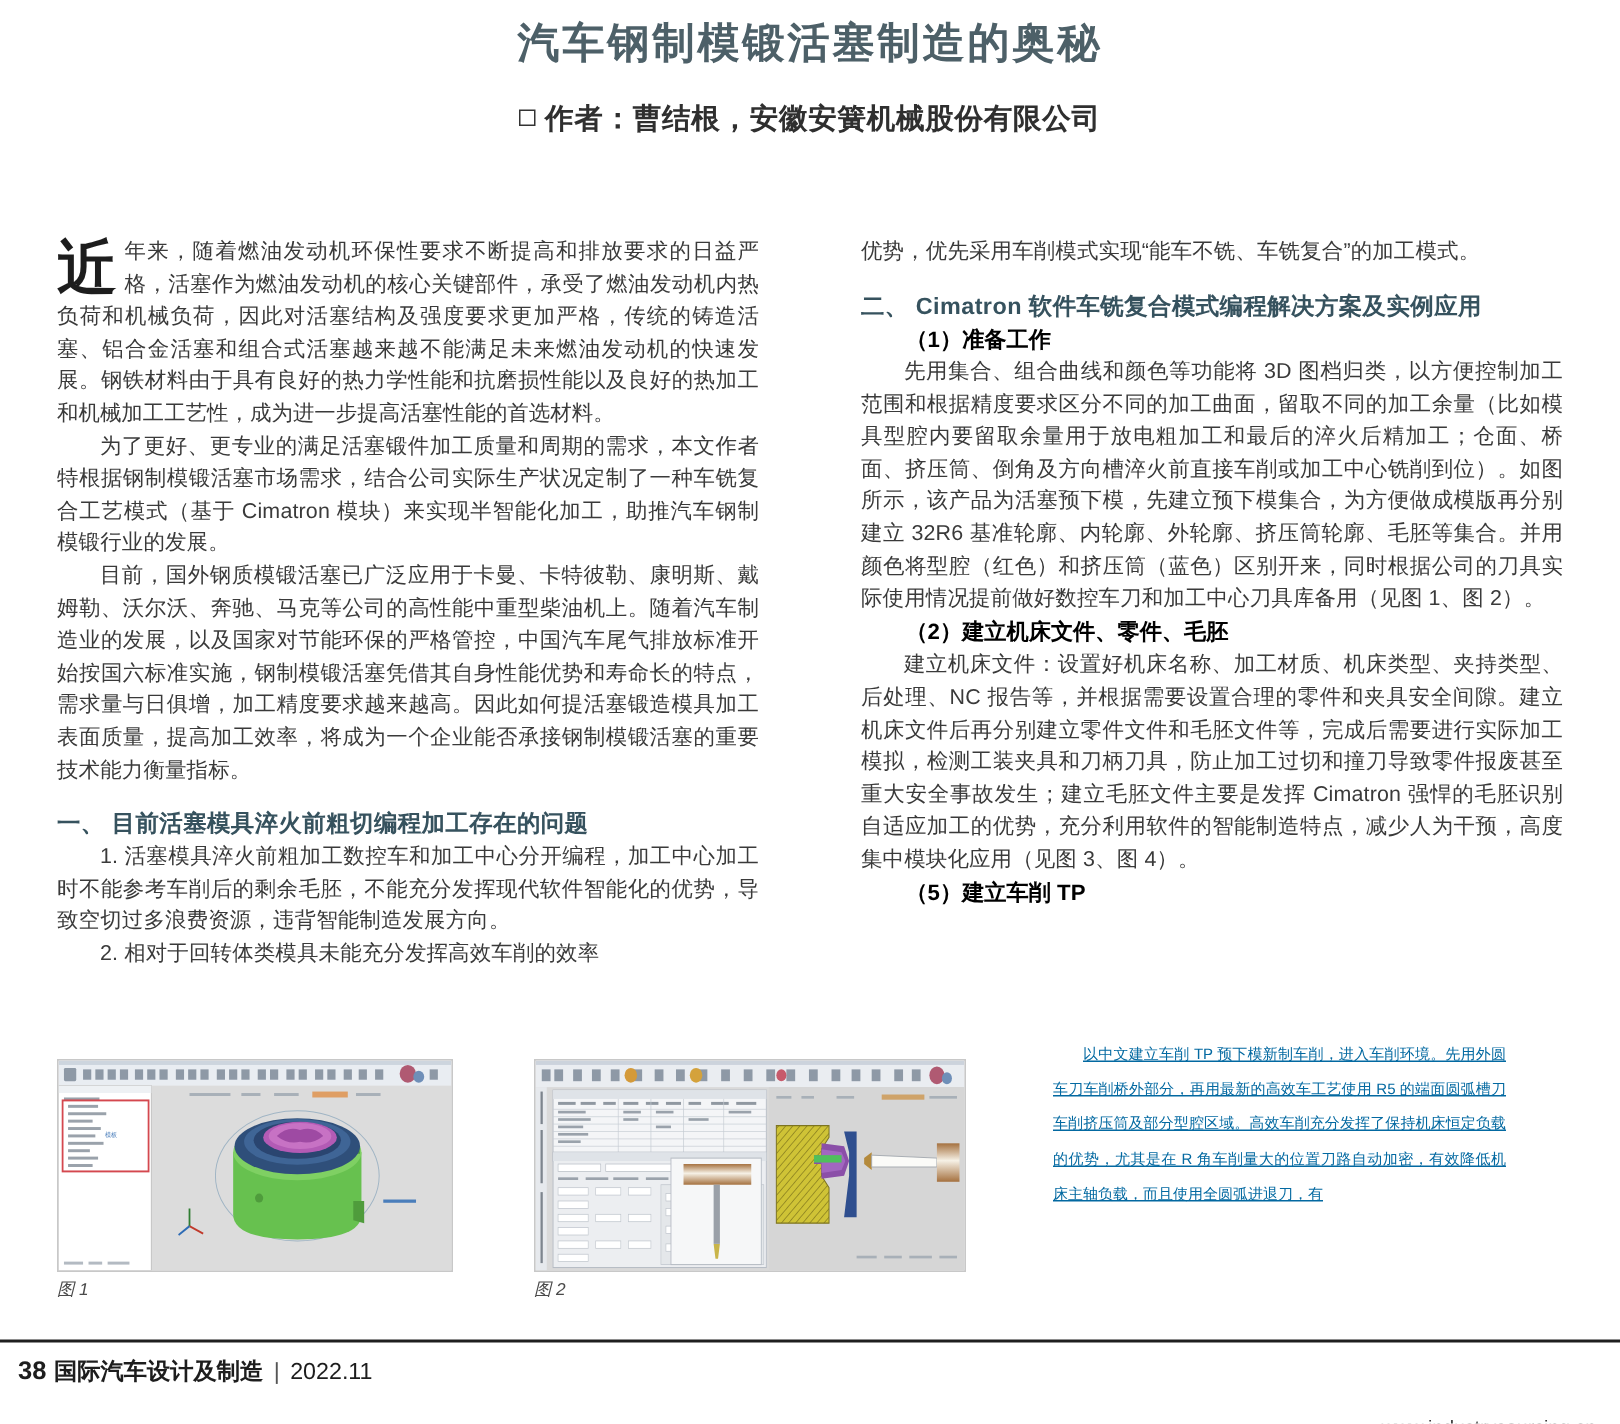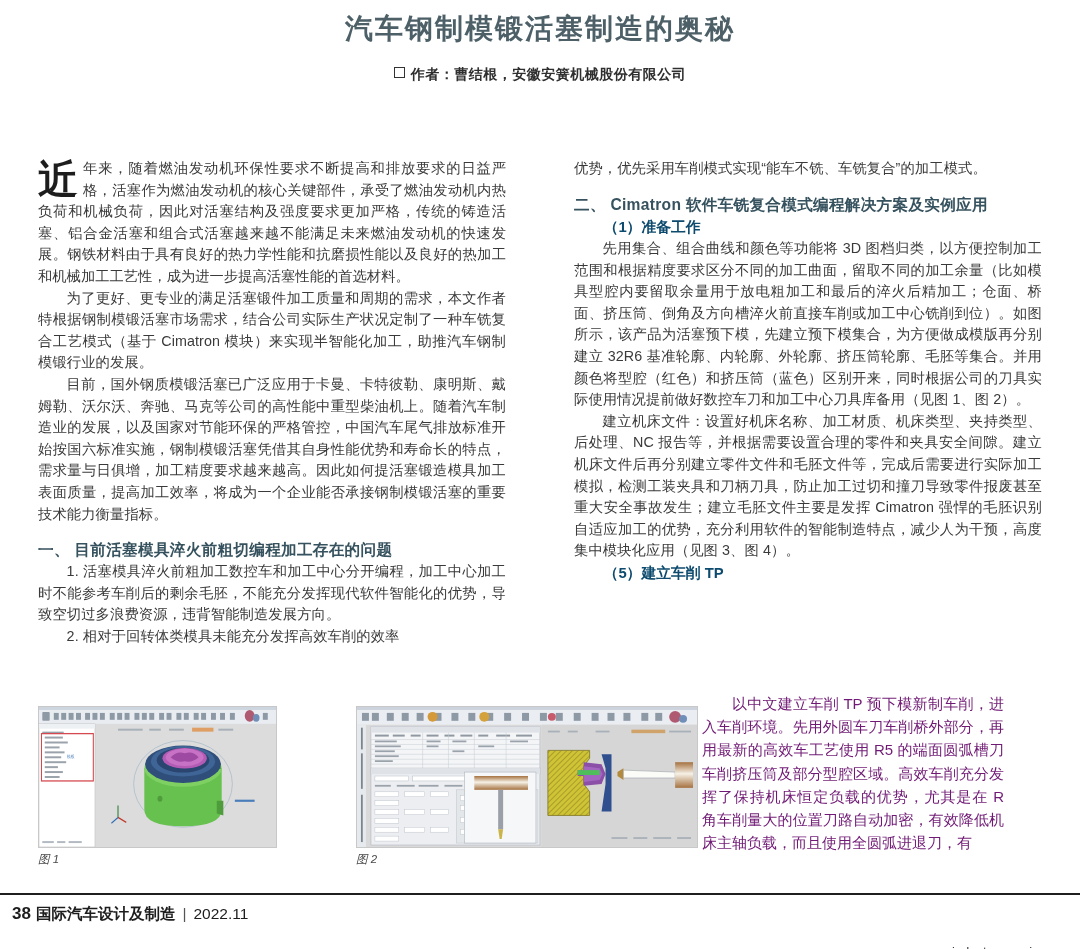--- a/index.html
+++ b/index.html
@@ -28,21 +28,21 @@
     padding-top: 10px;
     font-size: 28px;
     font-weight: bold;
     letter-spacing: 2px;
     color: #4d6068;
     font-family: "Liberation Sans", "DejaVu Sans", sans-serif;
   }
   #byline {
     margin: 0;
     padding-top: 18px;
-    font-size: 14px;
+    font-size: 19px;
     font-weight: bold;
     color: #2f2f2f;
     letter-spacing: 0.5px;
   }
   #byline .sq {
     display: inline-block;
     width: 9px; height: 9px;
     border: 1.4px solid #333;
     margin-right: 6px;
     vertical-align: 1px;
@@ -101,38 +101,38 @@
     line-height: 22px;
     font-weight: bold;
     color: #36525e;
     letter-spacing: 0.3px;
   }
   h3.sub-head {
     margin: 1px 0 0 0;
     font-size: 14.8px;
     line-height: 21.5px;
     font-weight: bold;
-    color: #0c4a6e;
+    color: #000000;
     text-indent: 2em;
   }
 
   
   #figure-row {
     position: absolute;
     left: 38px;
     top: 706px;
     width: 660px;
     height: 172px;
   }
   .figure {
     position: absolute;
     top: 0;
   }
-  #figure-1 { left: 0;   width: 239px; }
-  #figure-2 { left: 318px; width: 342px; }
+  #figure-1 { left: 0;   width: 264px; }
+  #figure-2 { left: 318px; width: 288px; }
 
   .fig-img {
     width: 100%;
     height: 142px;
     display: block;
     border: 1px solid #c8c8c8;
     box-sizing: border-box;
     background: #e8e8e8;
     overflow: hidden;
   }
@@ -145,26 +145,27 @@
 
   
   #right-lower {
     position: absolute;
     left: 702px;
     top: 692px;
     width: 302px;
   }
   #right-lower p {
     margin: 0;
-    font-size: 15px;
+    font-size: 10px;
     line-height: 23.2px;
     text-align: justify;
     text-justify: inter-ideograph;
     text-indent: 2em;
-    color: #701a75;
+    color: #0369a1;
+    text-decoration: underline;
   }
 
   
   #footer-rule {
     position: absolute;
     left: 0; top: 893px;
     width: 1080px;
     height: 2px;
     background: #1f1f1f;
   }
@@ -225,20 +226,21 @@
   <div class="col" id="col-right">
 
     <p class="body-text noindent">优势，优先采用车削模式实现“能车不铣、车铣复合”的加工模式。</p>
 
     <h2 class="sec-head">二、 Cimatron 软件车铣复合模式编程解决方案及实例应用</h2>
 
     <h3 class="sub-head">（1）准备工作</h3>
 
     <p class="body-text">先用集合、组合曲线和颜色等功能将 3D 图档归类，以方便控制加工范围和根据精度要求区分不同的加工曲面，留取不同的加工余量（比如模具型腔内要留取余量用于放电粗加工和最后的淬火后精加工；仓面、桥面、挤压筒、倒角及方向槽淬火前直接车削或加工中心铣削到位）。如图所示，该产品为活塞预下模，先建立预下模集合，为方便做成模版再分别建立 32R6 基准轮廓、内轮廓、外轮廓、挤压筒轮廓、毛胚等集合。并用颜色将型腔（红色）和挤压筒（蓝色）区别开来，同时根据公司的刀具实际使用情况提前做好数控车刀和加工中心刀具库备用（见图 1、图 2）。</p>
 
+    <h3 class="sub-head">（2）建立机床文件、零件、毛胚</h3>
 
     <p class="body-text">建立机床文件：设置好机床名称、加工材质、机床类型、夹持类型、后处理、NC 报告等，并根据需要设置合理的零件和夹具安全间隙。建立机床文件后再分别建立零件文件和毛胚文件等，完成后需要进行实际加工模拟，检测工装夹具和刀柄刀具，防止加工过切和撞刀导致零件报废甚至重大安全事故发生；建立毛胚文件主要是发挥 Cimatron 强悍的毛胚识别自适应加工的优势，充分利用软件的智能制造特点，减少人为干预，高度集中模块化应用（见图 3、图 4）。</p>
 
     <h3 class="sub-head">（5）建立车削 TP</h3>
   </div>
 </div>
 
 <div id="right-lower">
   <p>以中文建立车削 TP 预下模新制车削，进入车削环境。先用外圆车刀车削桥外部分，再用最新的高效车工艺使用 R5 的端面圆弧槽刀车削挤压筒及部分型腔区域。高效车削充分发挥了保持机床恒定负载的优势，尤其是在 R 角车削量大的位置刀路自动加密，有效降低机床主轴负载，而且使用全圆弧进退刀，有</p>
 </div>

